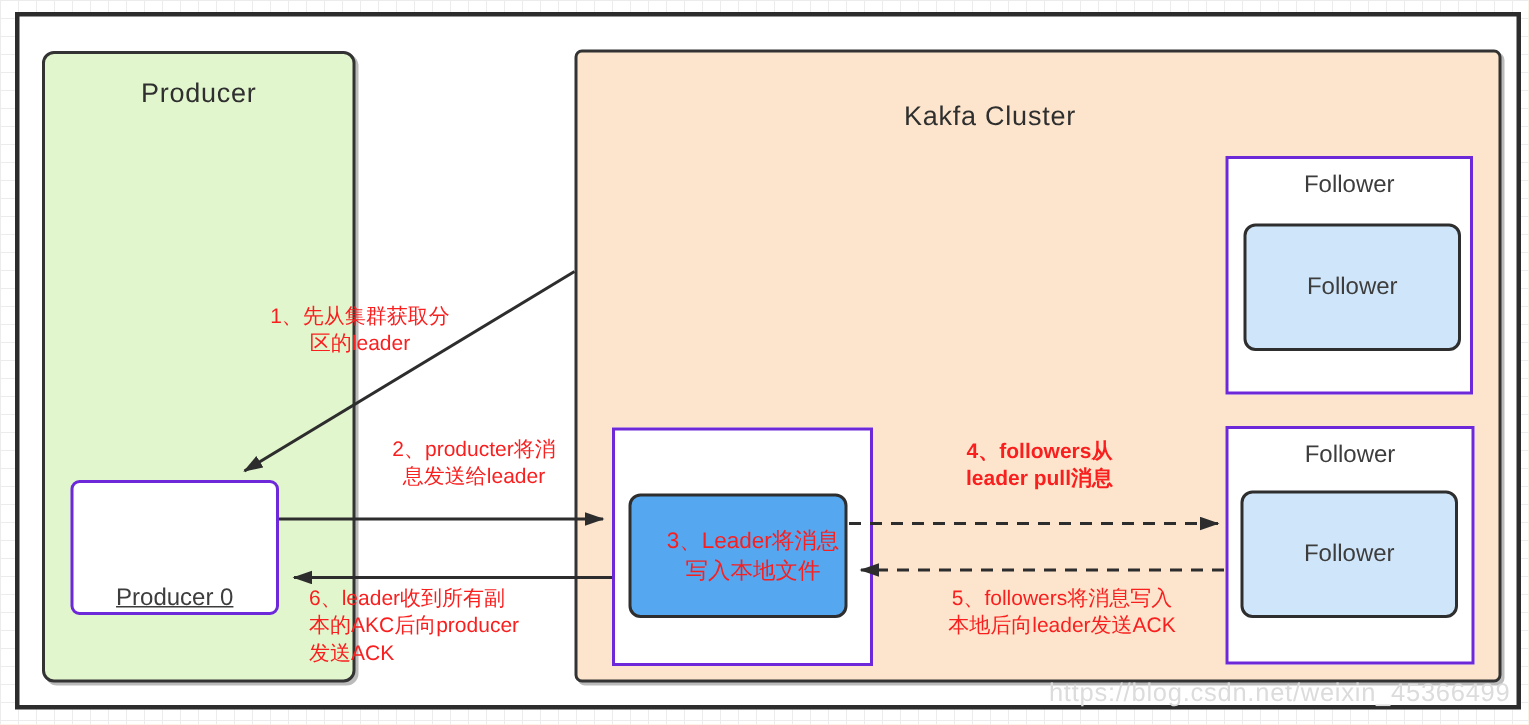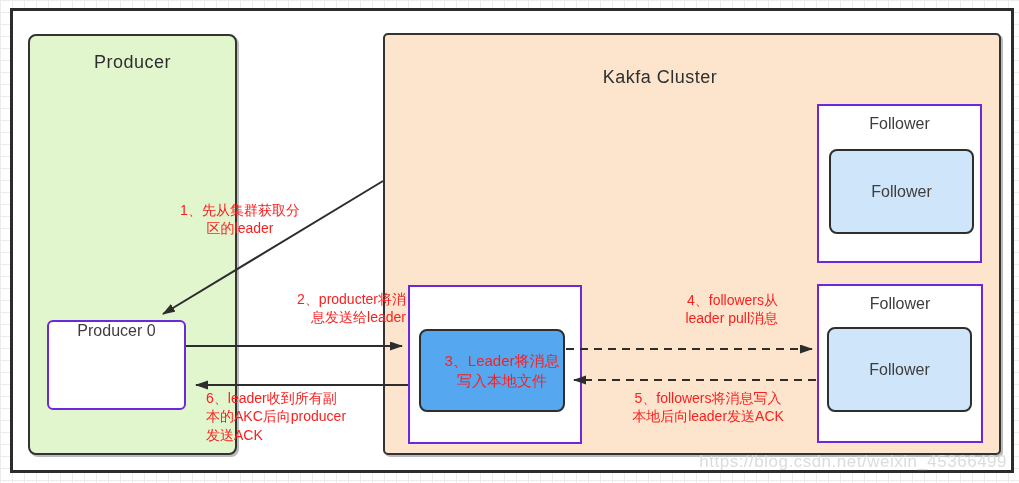--- a/index.html
+++ b/index.html
@@ -40,44 +40,44 @@
   .cluster-title-wrap{width:550px;text-align:center;margin-top:32px;}
   .node{
     background:#fff;border:2px solid #6d28d9;
   }
   .node-title{
     width:100%;text-align:center;margin-top:9px;
     font-size:16px;color:var(--label);
   }
   .producer0{
     left:47px;top:320px;width:139px;height:90px;border-radius:6px;
-    display:flex;align-items:flex-start;justify-content:center;
-    font-size:16px;color:var(--label);
+    display:flex;align-items:flex-end;justify-content:center;
+    font-size:16px;color:var(--label);text-decoration:underline;
   }
   .leader-node{left:408px;top:285px;width:174px;height:159px;}
   .follower-top{left:817px;top:104px;width:165px;height:159px;}
   .follower-bottom{left:817px;top:284px;width:166px;height:159px;}
   .inner-box{
     position:absolute;border:2px solid #2e2e2e;border-radius:8px;
     display:flex;align-items:center;justify-content:center;text-align:center;
   }
   .leader-inner{
     left:9px;top:42px;width:146px;height:83px;background:var(--leader-blue);
     color:var(--red);font-size:15px;line-height:1.4;white-space:pre-line;padding-left:20px;
   }
   .follower-inner-top{left:10px;top:43px;width:145px;height:85px;background:var(--follower-blue);
     color:var(--label);font-size:16px;}
   .follower-inner-bottom{left:8px;top:41px;width:145px;height:85px;background:var(--follower-blue);
     color:var(--label);font-size:16px;}
   .step-label{
     color:var(--red);font-size:14px;line-height:1.32;white-space:pre-line;
   }
   .step1{left:149px;top:201px;width:182px;text-align:center;}
-  .step2{left:226px;top:290px;width:180px;text-align:right;}
-  .step4{left:608px;top:291px;width:170px;text-align:right;}
+  .step2{left:226px;top:290px;width:180px;text-align:center;}
+  .step4{left:608px;top:291px;width:170px;text-align:center;font-weight:bold;}
   .step5{left:600px;top:389px;width:216px;text-align:center;}
   .step6{left:206px;top:389px;width:200px;}
   .watermark{
     right:12px;top:452px;font-size:17px;color:#dcdcdc;letter-spacing:.5px;
   }
   svg.overlay{position:absolute;left:0;top:0;pointer-events:none;}
 </style>
 </head>
 <body>
 

